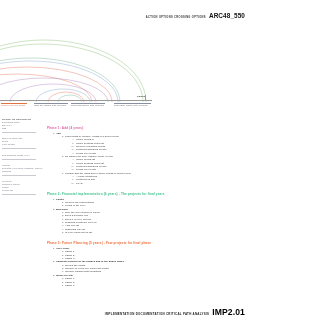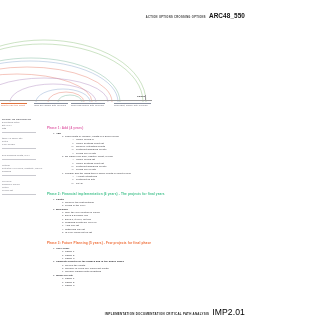--- a/index.html
+++ b/index.html
@@ -96,21 +96,21 @@
   
   .footer{
     position:absolute;right:5px;bottom:6px;
     display:flex;align-items:baseline;gap:3px;white-space:nowrap;
   }
   .footer .kicker{
     font-size:2.9px;letter-spacing:.3px;text-transform:uppercase;
     color:#1a1a1a;font-weight:700;
   }
   .footer .code{
-    font-size:8.6px;font-weight:400;letter-spacing:.1px;color:#000;
+    font-size:8.6px;font-weight:700;letter-spacing:.1px;color:#000;
   }
 </style>
 </head>
 <body>
 
 <div class="sheet">
 
   <div class="header">
     <span class="kicker">ACTION OPTIONS CROSSING OPTIONS</span>
     <span class="code">ARC48_550</span>

